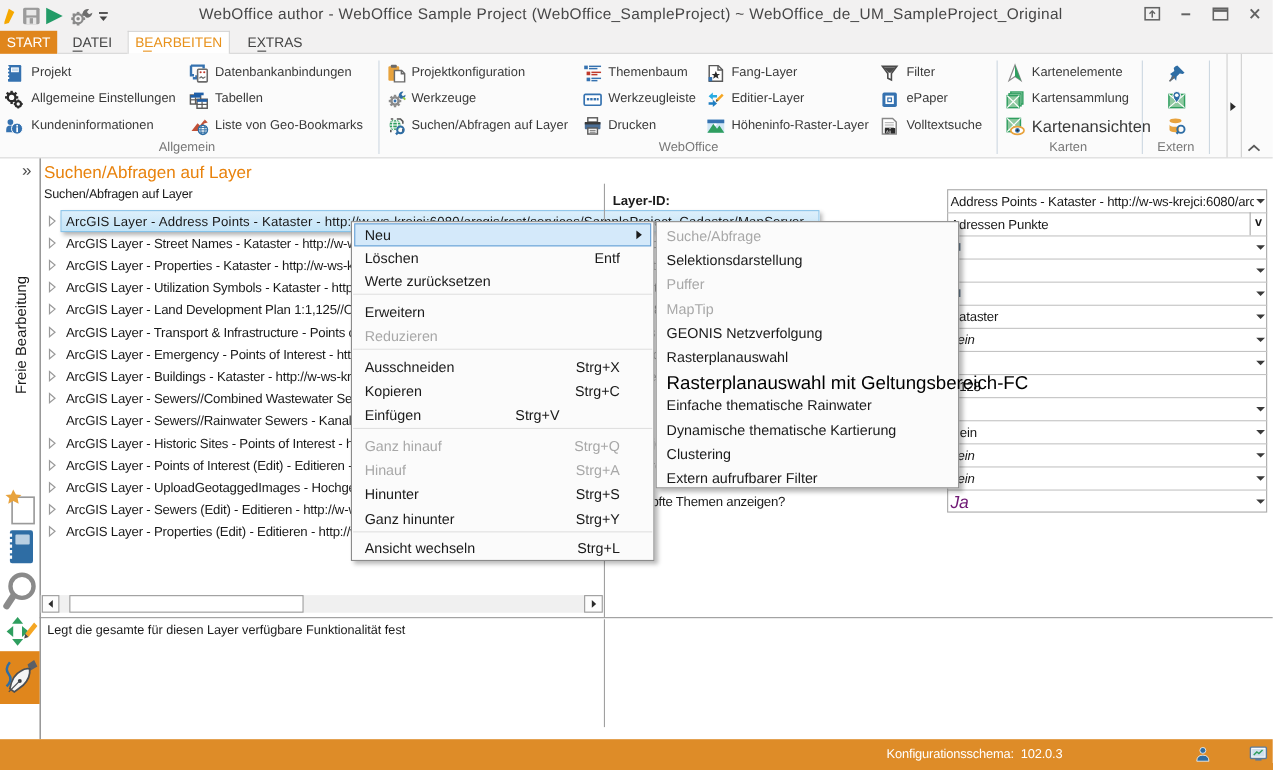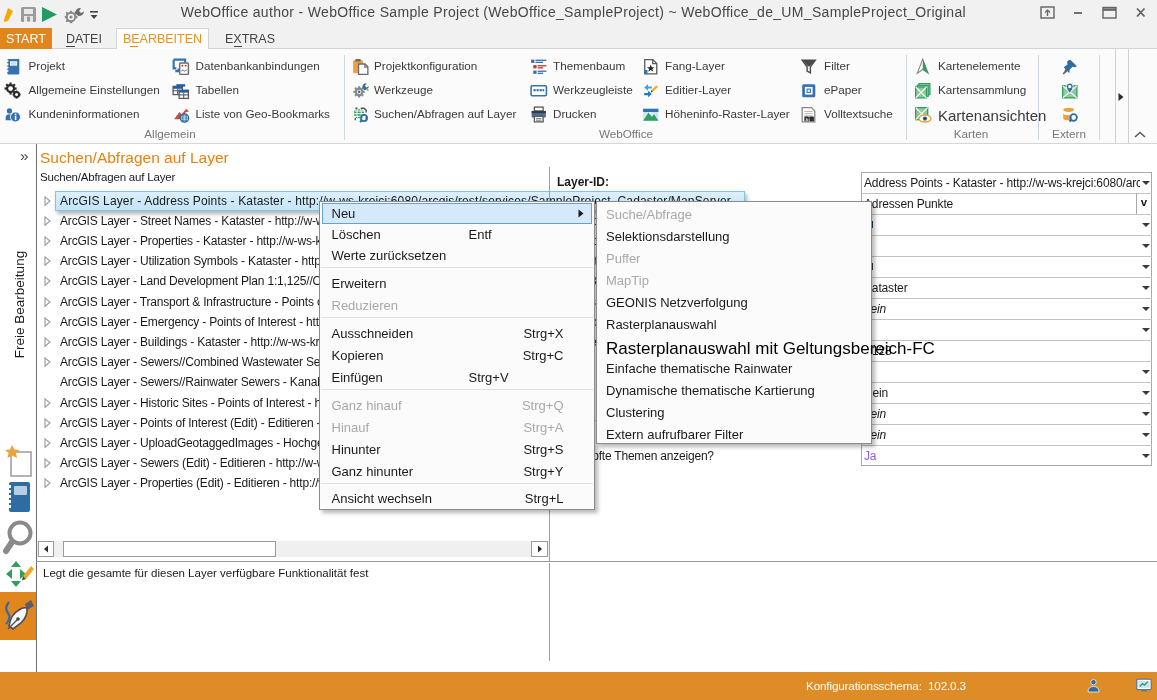--- a/index.html
+++ b/index.html
@@ -443,21 +443,21 @@
 <div class="ab" style="left:861px;top:381.9px;width:291px;height:1px;background:#c3c3c3"></div>
 <div class="txt" style="left:864px;top:386.1px;font-size:12px;letter-spacing:-0.15px;color:#1a1a1a">Nein</div>
 <div class="ab" style="left:1142px;top:390.9px;width:0;height:0;border-left:4.5px solid transparent;border-right:4.5px solid transparent;border-top:4.5px solid #3a3a3a"></div>
 <div class="ab" style="left:861px;top:402.9px;width:291px;height:1px;background:#c3c3c3"></div>
 <div class="txt" style="left:864px;top:407.1px;font-size:12px;letter-spacing:-0.15px;font-style:italic;color:#1a1a1a;margin-left:-2px">Nein</div>
 <div class="ab" style="left:1142px;top:411.9px;width:0;height:0;border-left:4.5px solid transparent;border-right:4.5px solid transparent;border-top:4.5px solid #3a3a3a"></div>
 <div class="ab" style="left:861px;top:424.0px;width:291px;height:1px;background:#c3c3c3"></div>
 <div class="txt" style="left:864px;top:428.2px;font-size:12px;letter-spacing:-0.15px;font-style:italic;color:#1a1a1a;margin-left:-2px">Nein</div>
 <div class="ab" style="left:1142px;top:433.0px;width:0;height:0;border-left:4.5px solid transparent;border-right:4.5px solid transparent;border-top:4.5px solid #3a3a3a"></div>
 <div class="ab" style="left:861px;top:445.0px;width:291px;height:1px;background:#c3c3c3"></div>
-<div class="txt" style="left:864px;top:449.2px;font-size:12px;letter-spacing:-0.15px;color:#8b5cf6">Ja</div>
+<div class="txt" style="left:864px;top:449.2px;font-size:16px;letter-spacing:-0.15px;font-style:italic;color:#701a75">Ja</div>
 <div class="ab" style="left:1142px;top:454.0px;width:0;height:0;border-left:4.5px solid transparent;border-right:4.5px solid transparent;border-top:4.5px solid #3a3a3a"></div>
 <div class="ab" style="left:870.5px;top:221px;width:2.5px;height:7px;background:#1f3e5a"></div>
 <div class="ab" style="left:870.5px;top:263px;width:2.5px;height:7px;background:#1f3e5a"></div>
 <div class="ab" style="left:37px;top:541px;width:512px;height:16px;background:#f0f0f0"></div>
 <div class="ab" style="left:38px;top:541px;width:16px;height:16px;background:#fdfdfd;border:1px solid #9a9a9a"></div>
 <svg class="ab" style="left:43px;top:545px" width="6" height="8" viewBox="0 0 6 8">
     <path d="M5 0.5 L1 4 L5 7.5 Z" fill="#2b2b2b"></path>
   </svg>
 <div class="ab" style="left:63px;top:541px;width:213px;height:16px;background:#fff;border:1px solid #9a9a9a"></div>
 <div class="ab" style="left:531px;top:541px;width:17px;height:16px;background:#fdfdfd;border:1px solid #9a9a9a"></div>
@@ -466,21 +466,21 @@
   </svg>
 <div class="ab" style="left:36px;top:561px;width:1121px;height:1px;background:#9a9a9a"></div>
 <div class="txt" style="left:43px;top:567px;font-size:11.5px;color:#1a1a1a">Legt die gesamte für diesen Layer verfügbare Funktionalität fest</div>
 <div class="ab" style="left:318.5px;top:201px;width:276.5px;height:309px;background:#fbfbfb;border:1px solid #8b8b8b;box-shadow:3px 3px 4px rgba(0,0,0,0.28)"></div>
 <div class="ab" style="left:321.5px;top:202.5px;width:270.5px;height:21px;background:#d4e9fa;border:1px solid #66a0d5"></div>
 <svg class="ab" style="left:577.5px;top:208.5px" width="6" height="9" viewBox="0 0 6 9">
     <path d="M0.5 0.5 L5.5 4.5 L0.5 8.5 Z" fill="#1a1a1a"></path>
   </svg>
 <div class="txt" style="left:331.5px;top:206.0px;font-size:13px;color:#1a1a1a">Neu</div>
 <div class="txt" style="left:331.5px;top:227.0px;font-size:13px;color:#1a1a1a">Löschen</div>
-<div class="txt" style="left:468.5px;top:227.0px;width:95px;text-align:left;font-size:13px;color:#1a1a1a">Entf</div>
+<div class="txt" style="left:468.5px;top:227.0px;width:95px;text-align:right;font-size:13px;color:#1a1a1a">Entf</div>
 <div class="txt" style="left:331.5px;top:248.0px;font-size:13px;color:#1a1a1a">Werte zurücksetzen</div>
 <div class="ab" style="left:320.5px;top:267.3px;width:272.5px;height:1px;background:#e0e0e0"></div>
 <div class="txt" style="left:331.5px;top:276.0px;font-size:13px;color:#1a1a1a">Erweitern</div>
 <div class="txt" style="left:331.5px;top:297.5px;font-size:13px;color:#a8a8a8">Reduzieren</div>
 <div class="ab" style="left:320.5px;top:316.8px;width:272.5px;height:1px;background:#e0e0e0"></div>
 <div class="txt" style="left:331.5px;top:325.5px;font-size:13px;color:#1a1a1a">Ausschneiden</div>
 <div class="txt" style="left:468.5px;top:325.5px;width:95px;text-align:right;font-size:13px;color:#1a1a1a">Strg+X</div>
 <div class="txt" style="left:331.5px;top:347.5px;font-size:13px;color:#1a1a1a">Kopieren</div>
 <div class="txt" style="left:468.5px;top:347.5px;width:95px;text-align:right;font-size:13px;color:#1a1a1a">Strg+C</div>
 <div class="txt" style="left:331.5px;top:369.5px;font-size:13px;color:#1a1a1a">Einfügen</div>

